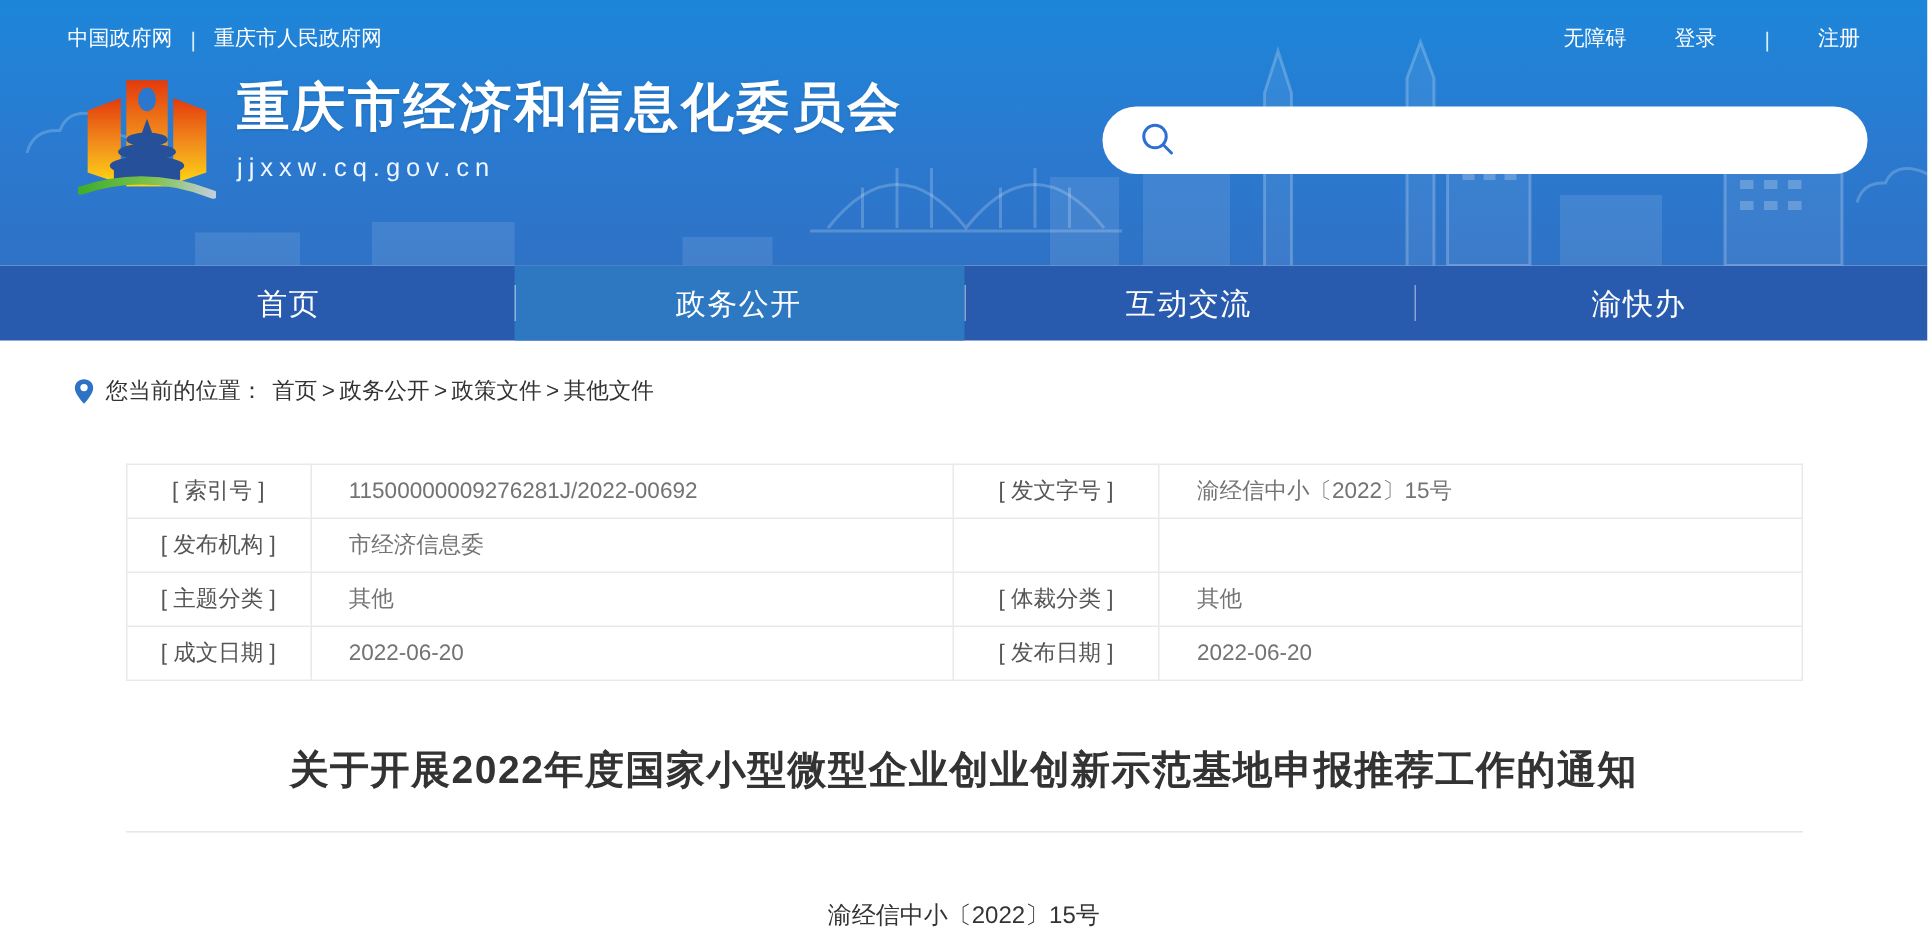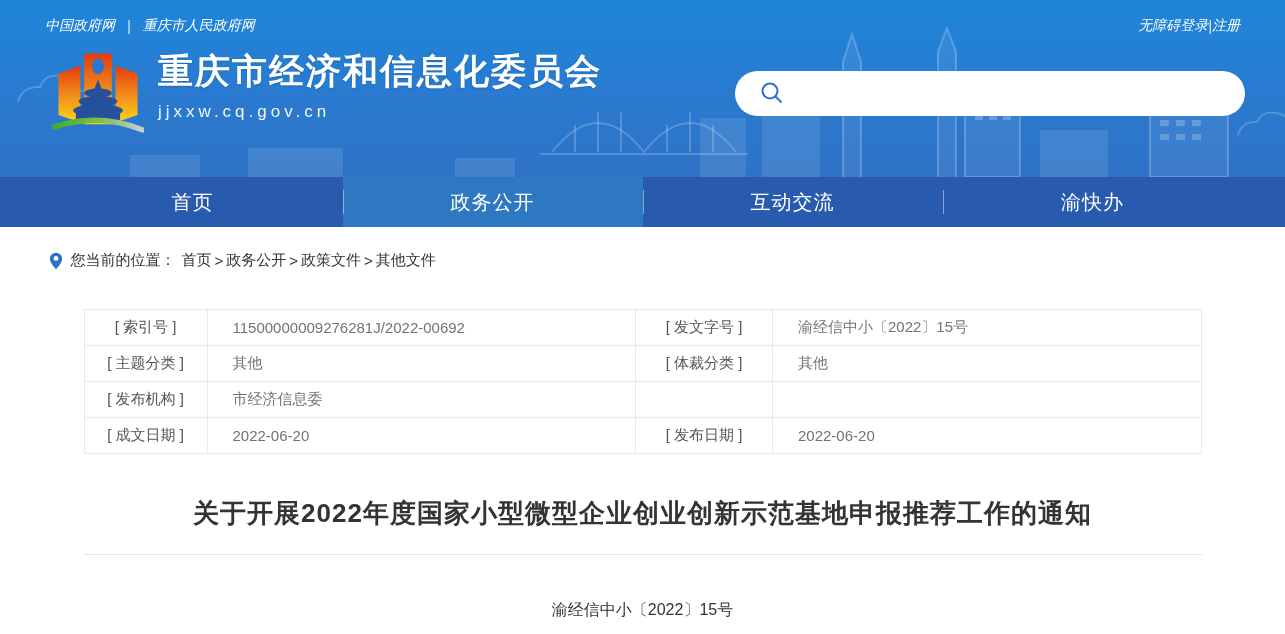--- a/index.html
+++ b/index.html
@@ -14,24 +14,24 @@
     position:relative;
     height:177px;
     background:linear-gradient(180deg,#1d86d9 0%, #2a7ad0 55%, #2f72c6 100%);
     overflow:hidden;
   }
   .cityscape { position:absolute; left:0; top:0; pointer-events:none; }
   .top-links {
     position:relative;
     display:flex; justify-content:space-between; align-items:center;
     padding:17px 45px 0 45px;
-    color:#fff; font-size:14px;font-style:italic;
+    color:#fff; font-size:14px;
   }
   .top-links .grp { display:flex; align-items:center; gap:12px; }
-  .top-links .grp-right { gap:0;justify-content:space-between; }
+  .top-links .grp-right { gap:32px;justify-content:space-between; }
   .tl-link { color:#fff; cursor:pointer; white-space:nowrap; }
   .tl-sep { color:rgba(255,255,255,.85); }
   .brand-row {
     position:relative;
     display:flex; align-items:center; justify-content:space-between;
     padding:0 40px 0 52px;
     margin-top:13px;
   }
   .brand-left { display:flex; }
   .logo { width:92px; height:90px; flex:0 0 auto; cursor:pointer; }
@@ -241,32 +241,32 @@
 
   <table class="meta-table">
     <tbody>
       <tr>
         <td class="lbl">[ 索引号 ]</td>
         <td class="val">11500000009276281J/2022-00692</td>
         <td class="lbl lbl2">[ 发文字号 ]</td>
         <td class="val">渝经信中小〔2022〕15号</td>
       </tr>
       <tr>
+        <td class="lbl">[ 发布机构 ]</td>
+        <td class="val">市经济信息委</td>
+        <td class="lbl lbl2"></td>
+        <td class="val"></td>
+      </tr>
+      <tr>
         <td class="lbl">[ 主题分类 ]</td>
         <td class="val">其他</td>
         <td class="lbl lbl2">[ 体裁分类 ]</td>
         <td class="val">其他</td>
       </tr>
       <tr>
-        <td class="lbl">[ 发布机构 ]</td>
-        <td class="val">市经济信息委</td>
-        <td class="lbl lbl2"></td>
-        <td class="val"></td>
-      </tr>
-      <tr>
         <td class="lbl">[ 成文日期 ]</td>
         <td class="val">2022-06-20</td>
         <td class="lbl lbl2">[ 发布日期 ]</td>
         <td class="val">2022-06-20</td>
       </tr>
     </tbody>
   </table>
 
   <h1 class="doc-title">关于开展2022年度国家小型微型企业创业创新示范基地申报推荐工作的通知</h1>
 

